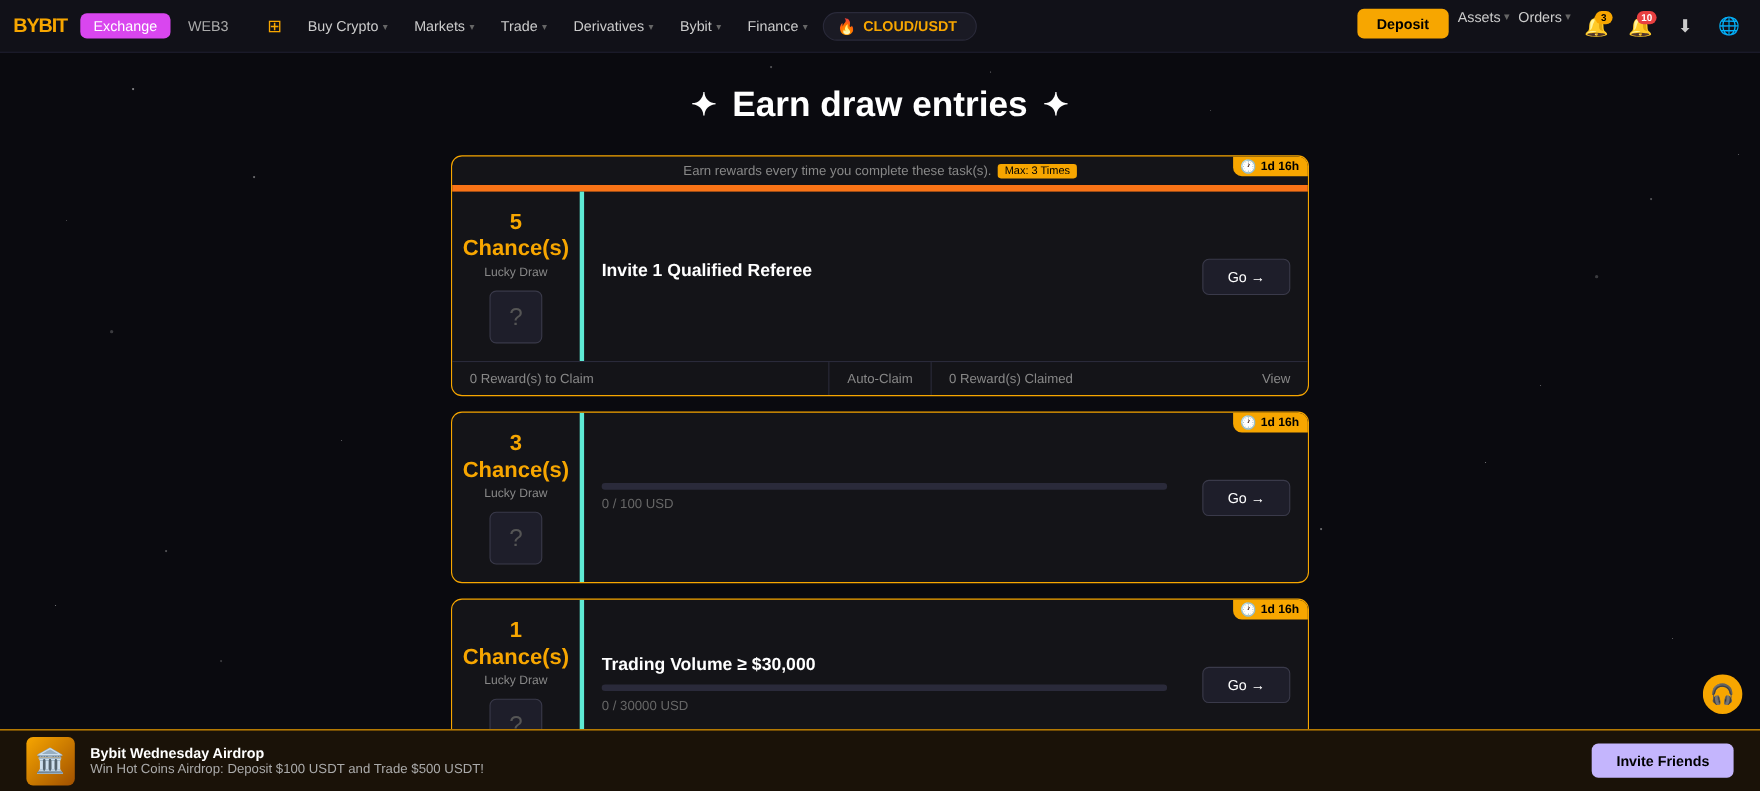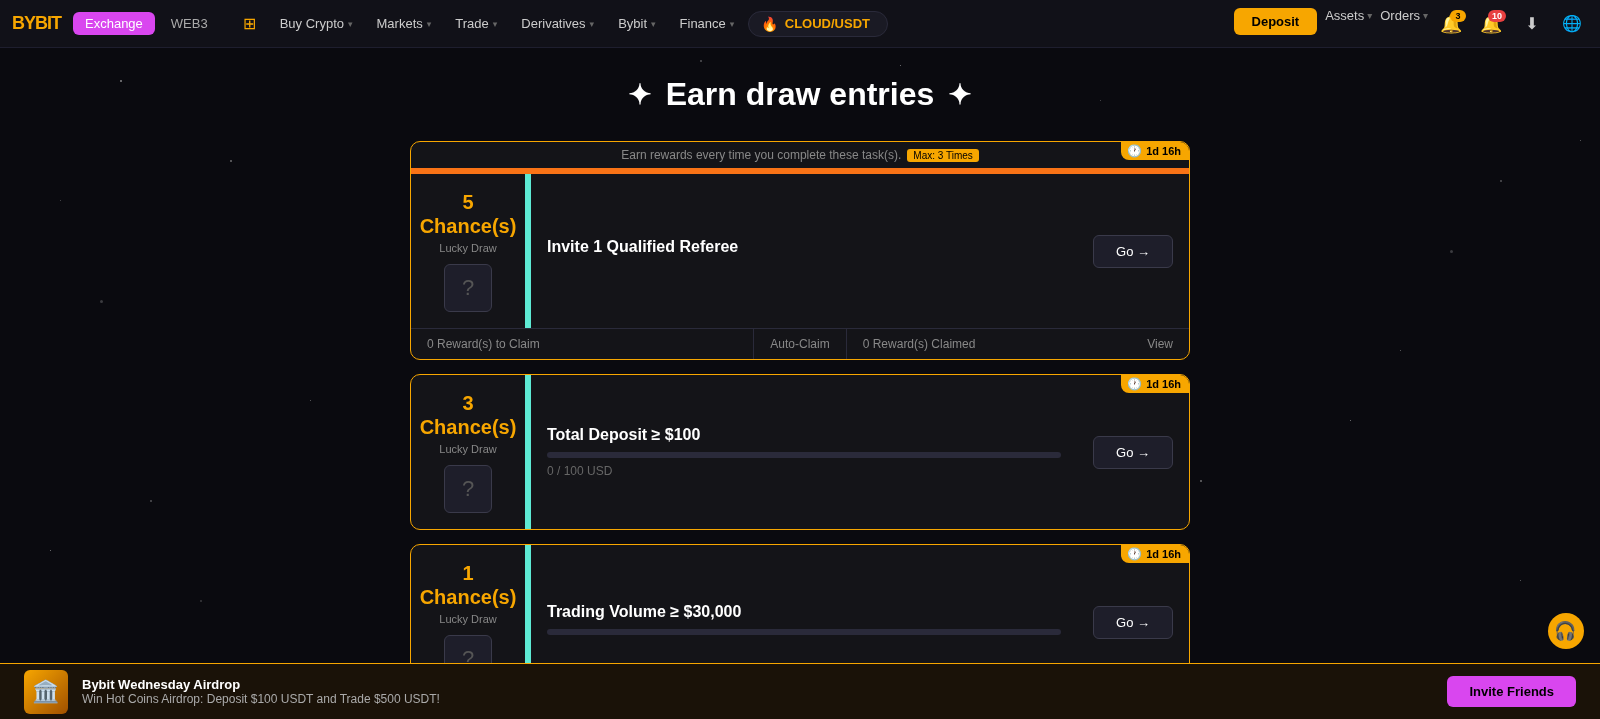--- a/index.html
+++ b/index.html
@@ -180,21 +180,21 @@
     }
 
     .card-left {
       width: 120px;
       min-width: 120px;
       display: flex;
       flex-direction: column;
       align-items: center;
       justify-content: center;
       padding: 16px 8px;
-      border-right: 6px solid #5eead4;
+      border-right: 4px solid #5eead4;
     }
     .chances-count {
       font-size: 20px;
       font-weight: 700;
       color: #f7a600;
       text-align: center;
       line-height: 1.2;
     }
     .lucky-draw-label {
       font-size: 11px;
@@ -362,21 +362,21 @@
     .banner-title {
       font-size: 13px;
       font-weight: 700;
       color: #fff;
     }
     .banner-sub {
       font-size: 12px;
       color: #aaa;
     }
     .invite-btn {
-      background: #d946ef;
+      background: #c4b5fd;
       color: #000;
       font-weight: 700;
       font-size: 13px;
       padding: 8px 22px;
       border-radius: 6px;
       cursor: pointer;
       border: none;
       white-space: nowrap;
     }
 
@@ -536,21 +536,20 @@
         <span class="clock">🕐</span>
         <span>1d 16h</span>
       </div>
       <div class="task-card-inner">
         <div class="card-left">
           <div class="chances-count">3 Chance(s)</div>
           <div class="lucky-draw-label">Lucky Draw</div>
           <div class="gift-icon">?</div>
         </div>
         <div class="card-body">
-          <div class="task-title">Total Deposit ≥ $100</div>
           <div class="progress-bar-wrap">
             <div class="progress-bar-fill" style="width:0%"></div>
           </div>
           <div class="progress-text">0 / 100 USD</div>
         </div>
         <div class="card-right">
           <button class="go-btn">Go →</button>
         </div>
       </div>
     </div>
@@ -564,20 +563,21 @@
         <div class="card-left">
           <div class="chances-count">1 Chance(s)</div>
           <div class="lucky-draw-label">Lucky Draw</div>
           <div class="gift-icon">?</div>
         </div>
         <div class="card-body">
           <div class="task-title">Trading Volume ≥ $30,000</div>
           <div class="progress-bar-wrap">
             <div class="progress-bar-fill" style="width:0%"></div>
           </div>
+          <div class="progress-text">0 / 30000 USD</div>
         </div>
         <div class="card-right">
           <button class="go-btn">Go →</button>
         </div>
       </div>
     </div>
 
     <div class="task-card">
       <div class="timer-badge">
         <span class="clock">🕐</span>

